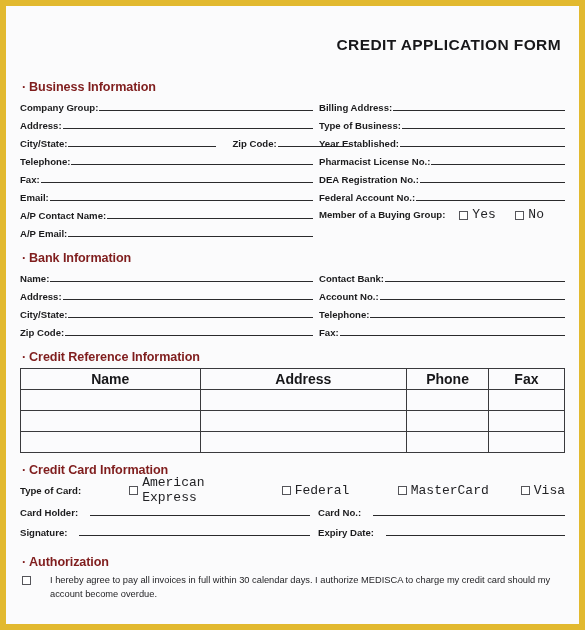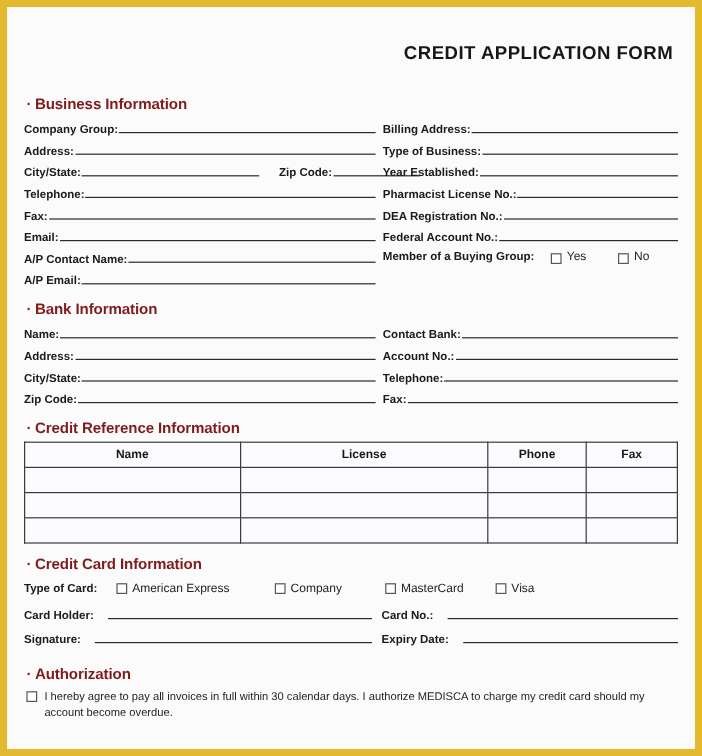--- a/index.html
+++ b/index.html
@@ -112,24 +112,25 @@
     border: 1px solid #55555a;
     background: #ffffff;
     margin-right: 4px;
     position: relative;
     top: 0px;
     flex: 0 0 auto;
   }
   .choice {
     display: inline-flex;
     align-items: center;
-    font-size: 10px;
+    font-size: 13px;
     font-weight: normal;
     color: #232326;
     margin-right: 0;
+    font-family: Liberation Mono, monospace;
   }
   .choice-row {
     display: flex;
     align-items: center;
     font-size: 9.6px;
     height: 18px;
     line-height: 18px;
   }
   .choice-row .lbl {
     font-weight: bold;
@@ -143,38 +144,39 @@
     border-collapse: collapse;
     margin-top: 2px;
     table-layout: fixed;
   }
   table.ref th, table.ref td {
     border: 1px solid #3a3a3d;
     height: 17px;
     background: #fbfbfd;
   }
   table.ref th {
-    font-size: 10px;
+    font-size: 14px;
     font-weight: bold;
     color: #17171a;
     text-align: center;
     height: 18px;
   }
   table.ref td { height: 18px; }
 
   
   .sec { margin-top: 9px; }
   .sec-cards { margin-top: 10px; }
   .sec-auth { margin-top: 12px; }
 
   
   .cardtypes {
     display: flex;
     align-items: center;
     height: 18px;
+    gap: 32px;
   }
   .cardtypes .lbl {
     font-size: 9.6px;
     font-weight: bold;
     white-space: nowrap;
     padding-right: 16px;
   }
   .cardtypes .choice { margin-right: 0; }
   .ct-1 { width: 132px; }
   .ct-2 { width: 92px; }
@@ -185,20 +187,21 @@
   .cc-left { width: 290px; flex: 0 0 290px; }
   .cc-right { flex: 1 1 auto; padding-left: 8px; }
   .cc-cols .field { height: 20px; line-height: 20px; gap: 11px; }
 
   
   .auth-row {
     display: flex;
     align-items: flex-start;
     margin-top: 4px;
     padding-left: 2px;
+    gap: 13px;
   }
   .auth-row .cbox {
     margin-top: 3px;
     margin-right: 6px;
   }
   .auth-text {
     font-size: 9.3px;
     font-weight: normal;
     color: #242427;
     line-height: 14px;
@@ -370,21 +373,21 @@
       <table class="ref">
         <colgroup>
           <col style="width:33%">
           <col style="width:38%">
           <col style="width:15%">
           <col style="width:14%">
         </colgroup>
         <thead>
           <tr>
             <th>Name</th>
-            <th>License</th>
+            <th>Address</th>
             <th>Phone</th>
             <th>Fax</th>
           </tr>
         </thead>
         <tbody>
           <tr>
             <td></td>
             <td></td>
             <td></td>
             <td></td>
@@ -411,21 +414,21 @@
       </div>
 
       <div class="cardtypes">
         <span class="lbl">Type of Card:</span>
         <span class="choice ct-1">
           <span class="cbox"></span>
           <span>American Express</span>
         </span>
         <span class="choice ct-2">
           <span class="cbox"></span>
-          <span>Company</span>
+          <span>Federal</span>
         </span>
         <span class="choice ct-3">
           <span class="cbox"></span>
           <span>MasterCard</span>
         </span>
         <span class="choice">
           <span class="cbox"></span>
           <span>Visa</span>
         </span>
       </div>

